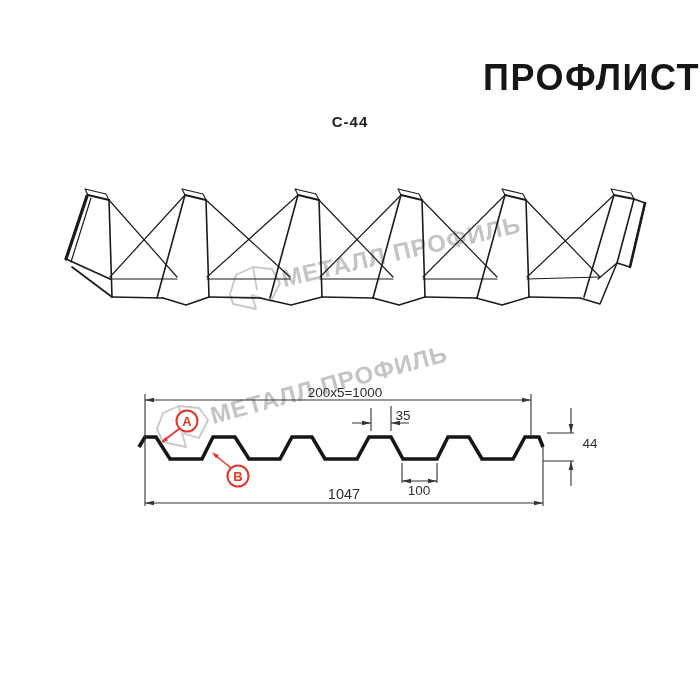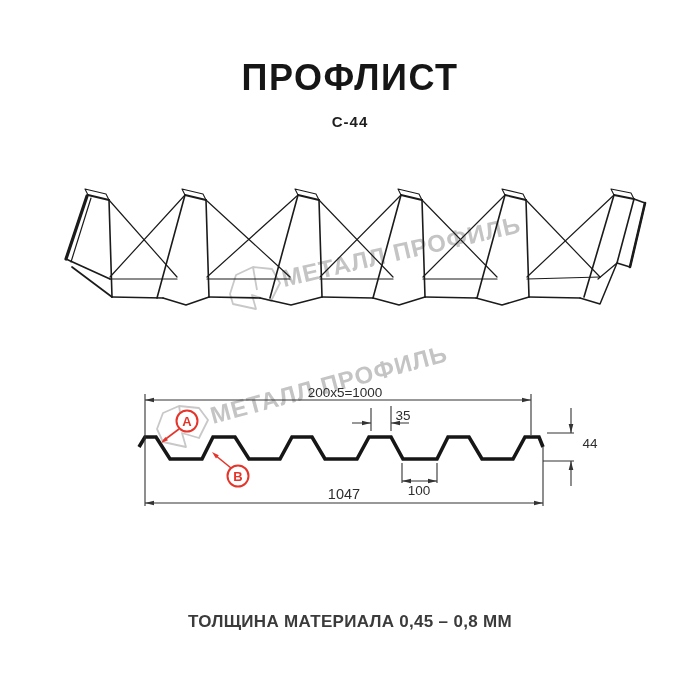--- a/index.html
+++ b/index.html
@@ -1,21 +1,21 @@
 <!DOCTYPE html>
 <html><head>
 <meta charset="utf-8">
 <style>
   html,body{margin:0;padding:0;background:#ffffff;}
   .page{
     position:relative;width:700px;height:700px;background:#ffffff;overflow:hidden;
     font-family:"Liberation Sans", sans-serif;
   }
   .title{
-    position:absolute;top:57px;left:0;right:0;text-align:center;
+    position:absolute;top:57px;left:0;right:0;text-align:right;
     font-size:36px;font-weight:bold;letter-spacing:1.5px;color:#161616;
   }
   .model{
     position:absolute;top:113px;left:0;right:0;text-align:center;
     font-size:15px;font-weight:bold;letter-spacing:1px;color:#1e1e1e;
   }
   .footnote{
     position:absolute;top:612px;left:0;right:0;text-align:center;
     font-size:17px;font-weight:bold;letter-spacing:0.3px;color:#3b3b3b;
   }
@@ -140,14 +140,13 @@
 
       <g>
         <path class="red-line" d="M231,468 L215,455"></path>
         <polygon class="red-arrow" points="212,452 218.8,455.2 216,458.4"></polygon>
         <circle class="red-circle" cx="238" cy="476" r="10.5"></circle>
         <text class="red-text" x="238" y="481" text-anchor="middle">B</text>
       </g>
     </g>
   </svg>
 
-  <div class="footnote">ТОЛЩИНА МАТЕРИАЛА 0,45 – 0,8 ММ</div>
 </div>
 
 </body></html>

